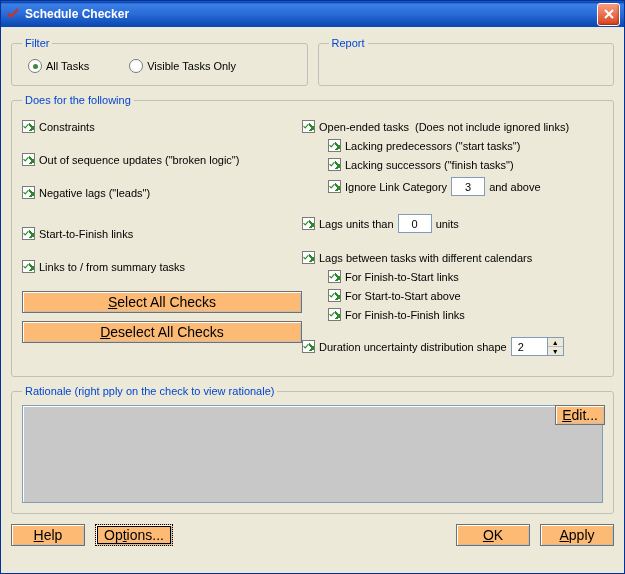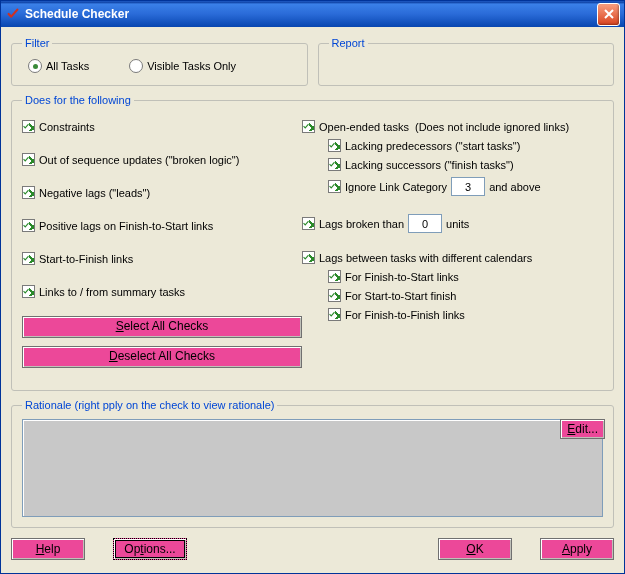--- a/index.html
+++ b/index.html
@@ -126,24 +126,24 @@
     text-align: center;
   }
   .spin-wrap { display:inline-flex; align-items:stretch; height:19px; }
   .spin-wrap .num-input { border-right:none; width: 36px; text-align:left; padding-left:6px;}
   .spin-btns { display:flex; flex-direction:column; border:1px solid #7F9DB9; }
   .spin-btns .sb { width:15px; flex:1; background:#ECE9D8; display:flex; align-items:center; justify-content:center; font-size:7px; line-height:1;}
   .spin-btns .sb:first-child { border-bottom:1px solid #BBB;}
   
   .btn {
     border: 1px solid #707070;
-    background: #ec4899;
+    background: #fdba74;
     padding: 2px 8px;
     font-family: inherit;
-    font-size: 12px;
+    font-size: 14px;
     min-width: 60px;
     height: 22px;
     box-sizing: border-box;
     text-align: center;
     display: inline-flex; align-items: center; justify-content: center;
     box-shadow: inset 1px 1px 0 #fff, inset -1px -1px 0 #c0c0b8;
   }
   .btn.small { min-width: auto; padding: 2px 6px; height: 20px;}
   .btn.focused {
     border: 1px dotted #000;
@@ -163,21 +163,21 @@
     width: 100%;
     height: 98px;
     background: #C8C8C8;
     border: 1px solid #7F9DB9;
     box-sizing: border-box;
     box-shadow: inset 1px 1px 0 #fff;
   }
 
   .bottom-bar {
     display: flex;
-    gap: 28px;
+    gap: 10px;
     padding-top: 10px;
     align-items: center;
   }
   .bottom-bar .spacer { flex: 1; }
   .bottom-bar .btn { min-width: 74px; }
 
   .u { text-decoration: underline; }
   .chk .lab, .radio .lab { white-space: pre; }
 </style>
 </head>
@@ -245,28 +245,20 @@
           <div style="height:8px"></div>
           <div class="chk on">
             <span class="box">
                 <svg viewBox="0 0 11 11">
                   <path d="M1 5 L4 8 L10 1" stroke="#2a8a2a" stroke-width="2" fill="none"></path>
                 </svg>
               </span>
             <span class="lab">Negative lags ("leads")</span>
           </div>
           <div style="height:8px"></div>
-          <div class="chk on">
-            <span class="box">
-                <svg viewBox="0 0 11 11">
-                  <path d="M1 5 L4 8 L10 1" stroke="#2a8a2a" stroke-width="2" fill="none"></path>
-                </svg>
-              </span>
-            <span class="lab">Positive lags on Finish-to-Start links</span>
-          </div>
           <div style="height:8px"></div>
           <div class="chk on">
             <span class="box">
                 <svg viewBox="0 0 11 11">
                   <path d="M1 5 L4 8 L10 1" stroke="#2a8a2a" stroke-width="2" fill="none"></path>
                 </svg>
               </span>
             <span class="lab">Start-to-Finish links</span>
           </div>
           <div style="height:8px"></div>
@@ -325,21 +317,21 @@
             </div>
           </div>
 
           <div style="height:6px"></div>
           <div class="row chk on">
             <span class="box">
                 <svg viewBox="0 0 11 11">
                   <path d="M1 5 L4 8 L10 1" stroke="#2a8a2a" stroke-width="2" fill="none"></path>
                 </svg>
               </span>
-            <span class="lab">Lags broken than</span>
+            <span class="lab">Lags units than</span>
             <input class="num-input" style="width: 34px;" value="0">
             <span class="lab">units</span>
           </div>
 
           <div style="height:6px"></div>
           <div class="chk on">
             <span class="box">
                 <svg viewBox="0 0 11 11">
                   <path d="M1 5 L4 8 L10 1" stroke="#2a8a2a" stroke-width="2" fill="none"></path>
                 </svg>
@@ -354,33 +346,48 @@
                   </svg>
                 </span>
               <span class="lab">For Finish-to-Start links</span>
             </div>
             <div class="chk on">
               <span class="box">
                   <svg viewBox="0 0 11 11">
                     <path d="M1 5 L4 8 L10 1" stroke="#2a8a2a" stroke-width="2" fill="none"></path>
                   </svg>
                 </span>
-              <span class="lab">For Start-to-Start finish</span>
+              <span class="lab">For Start-to-Start above</span>
             </div>
             <div class="chk on">
               <span class="box">
                   <svg viewBox="0 0 11 11">
                     <path d="M1 5 L4 8 L10 1" stroke="#2a8a2a" stroke-width="2" fill="none"></path>
                   </svg>
                 </span>
               <span class="lab">For Finish-to-Finish links</span>
             </div>
           </div>
 
           <div style="height:4px"></div>
+          <div class="row chk on">
+            <span class="box">
+                <svg viewBox="0 0 11 11">
+                  <path d="M1 5 L4 8 L10 1" stroke="#2a8a2a" stroke-width="2" fill="none"></path>
+                </svg>
+              </span>
+            <span class="lab">Duration uncertainty distribution shape</span>
+            <span class="spin-wrap">
+              <input class="num-input" value="2" style="">
+              <span class="spin-btns">
+                <span class="sb">▲</span>
+                <span class="sb">▼</span>
+              </span>
+            </span>
+          </div>
 
         </div>
       </div>
     </fieldset>
 
     <div style="height:8px"></div>
 
     <fieldset class="rationale-field">
       <legend>Rationale (right pply on the check to view rationale)</legend>
       <div style="position:relative;">

